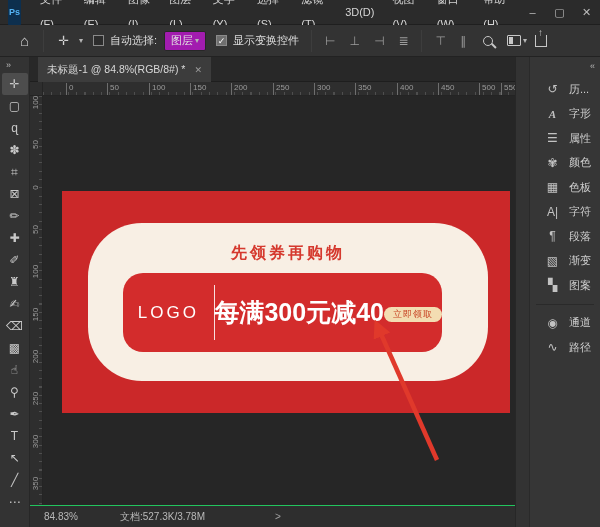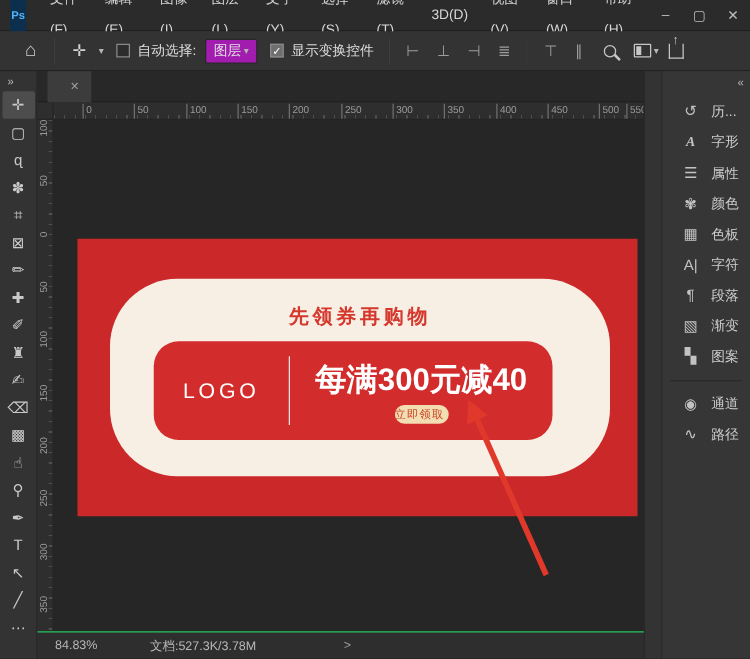--- a/index.html
+++ b/index.html
@@ -76,24 +76,24 @@
   .viewport { position:absolute; left:43px; top:96px; width:472px; height:409px; background:#262626; }
   .canvas { position:absolute; left:19px; top:95px; width:448px; height:222px; background:#cb2829; overflow:hidden; }
   .cream { position:absolute; left:26px; top:32px; width:400px; height:158px; border-radius:54px; background:#f8efe4; }
   .banner-title { position:absolute; left:26px; top:52px; width:400px; text-align:center;
                   color:#d5392e; font-size:16px; font-weight:bold; letter-spacing:3px; }
   .inner-red { position:absolute; left:61px; top:82px; width:319px; height:79px; border-radius:20px;
                background:#d32c2c; display:flex; }
   .logo-zone { width:108px; display:flex; align-items:center; justify-content:center;
                color:#fff; font-size:17px; letter-spacing:3px; }
   .divider { width:1px; background:rgba(255,255,255,0.85); margin:12px 0; }
-  .offer-zone { flex:1; display:flex; flex-direction:column; align-items:center; justify-content:center; }
+  .offer-zone { flex:1; display:flex; flex-direction:row; align-items:center; justify-content:center; }
   .offer-text { color:#ffffff; font-size:25px; font-weight:bold; white-space:nowrap; }
-  .cta-pill { margin-top:4px; width:43px; height:15px; border-radius:8px; background:#f3ddb2;
-              color:#c84526; font-size:9px; letter-spacing:1px; line-height:15px; }
+  .cta-pill { margin-top:4px; width:58px; height:15px; border-radius:8px; background:#f3ddb2;
+              color:#c84526; font-size:9px; letter-spacing:1px; text-align:center; line-height:15px; }
   .arrow-svg { position:absolute; left:0; top:0; width:472px; height:409px; pointer-events:none; }
 
   
   .dock { position:absolute; left:515px; top:57px; width:85px; height:470px; background:#333333;
           border-left:1px solid #272727; }
   .dock-inner { position:absolute; left:13px; top:0; right:0; bottom:0; background:#363636;
                 border-left:1px solid #2a2a2a; }
   .dock-collapse { position:absolute; right:5px; top:4px; color:#b5b5b5; font-size:9px; }
   .dock-list { position:absolute; left:0; right:0; top:20px; }
   .dock-item { height:24.5px; display:flex; align-items:center; padding-left:14px; }
@@ -156,20 +156,21 @@
     <span class="align-icon">⊤</span>
     <span class="align-icon">∥</span>
     <div class="search-icon"></div>
     <div class="workspace-icon"></div>
     <span class="chev">▾</span>
     <div class="share-icon"></div>
   </div>
 
   <div class="tabbar">
     <div class="doc-tab">
+      <span>未标题-1 @ 84.8%(RGB/8#) *</span>
       <span class="tab-close">✕</span>
     </div>
   </div>
 
   <div class="toolbar">
     <span class="tb-expand">»</span>
     <div class="tool selected">
         <span>✛</span>
       </div>
     <div class="tool">

